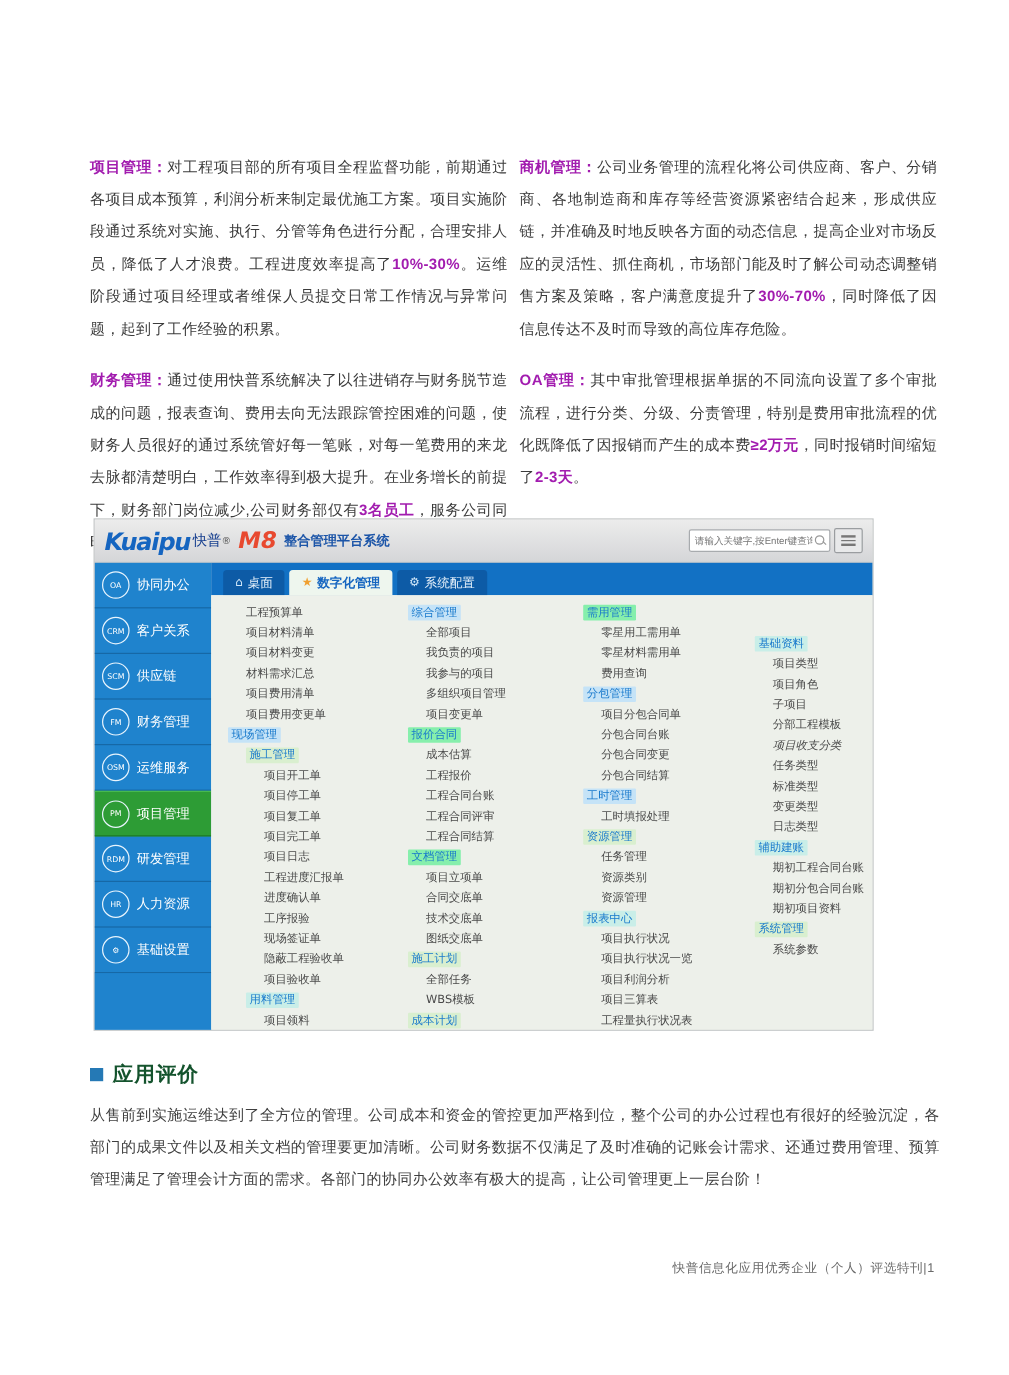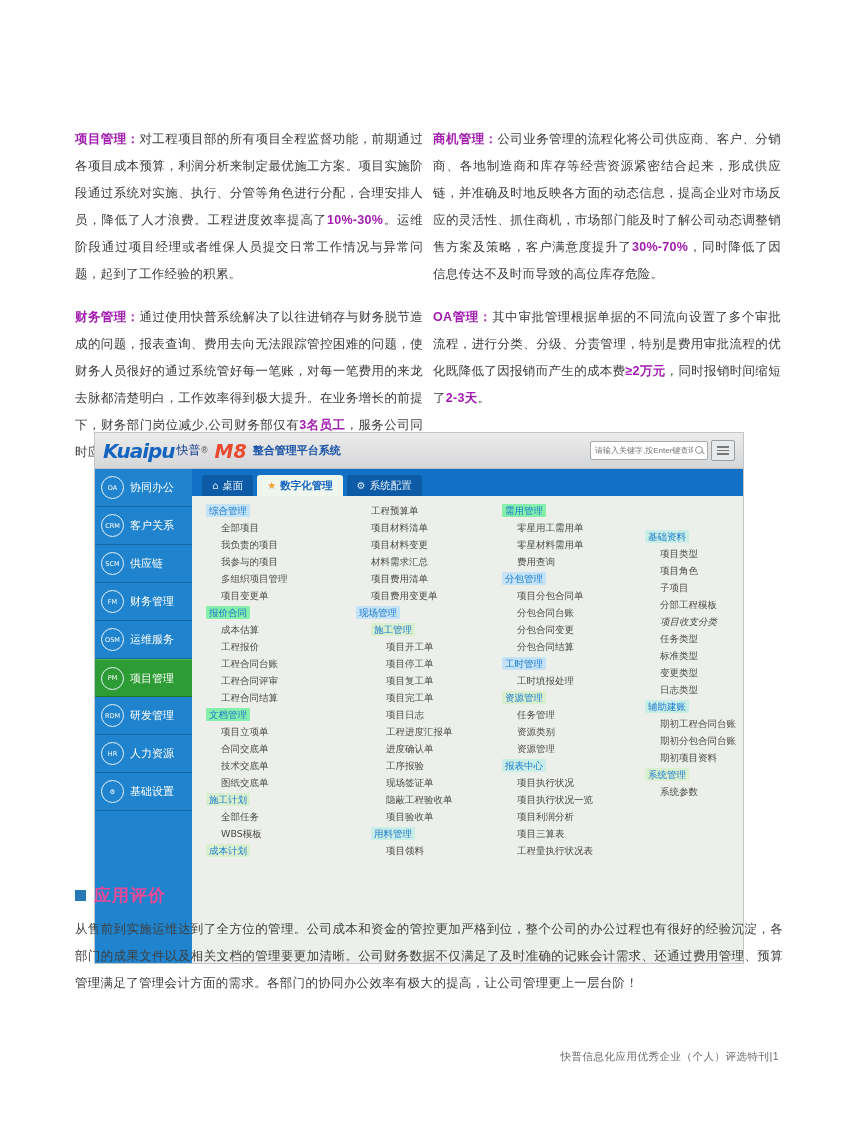--- a/index.html
+++ b/index.html
@@ -8,21 +8,21 @@
 
   
   .art-col{position:absolute;top:126px;width:348px;}
   #art-left{left:75px;}
   #art-right{left:433px;}
   .art-col p{margin:0 0 16px 0;font-size:12.5px;line-height:27px;color:#3b3b3b;
              text-align:justify;letter-spacing:.3px;}
   .art-col p b{color:#a21caf;}
 
   
-  #app{position:absolute;left:94px;top:432px;width:650px;height:532px;
+  #app{position:absolute;left:78px;top:432px;width:650px;height:427px;
        border:1px solid #c3c6c9;box-sizing:border-box;background:#edf0ea;
        display:flex;flex-direction:column;font-family:"DejaVu Sans",sans-serif;}
   #app-header{height:36px;flex:0 0 36px;background:linear-gradient(#ececec,#d5d6d8);
        display:flex;align-items:center;padding:0 8px;border-bottom:1px solid #bfc2c5;box-sizing:border-box;}
   .logo-en{font-size:20px;font-weight:bold;color:#1565c0;font-style:italic;letter-spacing:-1px;}
   .logo-cn{font-size:12px;font-weight:normal;color:#173f8f;margin-left:2px;}
   .logo-reg{font-size:8px;color:#555;vertical-align:super;}
   .logo-m8{font-size:19px;font-weight:bold;color:#e8492f;font-style:italic;margin-left:6px;}
   .logo-title{font-size:11px;font-weight:bold;color:#1c55a8;margin-left:6px;}
   #search-wrap{margin-left:auto;display:flex;align-items:center;}
@@ -71,21 +71,21 @@
        overflow:hidden;}
   .m-head span{display:inline-block;padding:0 3px;line-height:13px;border-radius:1px;}
   .hl-blue span{background:#c5e3f7;color:#1879cc;}
   .hl-pink span{background:#86efac;color:#1879cc;}
   .hl-green span{background:#d9efcf;color:#1879cc;}
   .hl-cyan span{background:#c9eee8;color:#1879cc;}
 
   
   #review-head{position:absolute;left:75px;top:884px;display:flex;align-items:center;}
   #review-square{width:11px;height:11px;background:#2579b5;margin-right:8px;}
-  #review-title{font-size:17px;font-weight:bold;color:#ec4899;letter-spacing:1px;}
+  #review-title{font-size:17px;font-weight:bold;color:#14532d;letter-spacing:1px;}
   #review-text{position:absolute;left:75px;top:916px;width:708px;font-size:12.5px;
        line-height:27px;color:#3f3f3f;text-align:justify;letter-spacing:.3px;}
 
   
   #footer{position:absolute;right:62px;top:1050px;font-size:10.5px;color:#6a6a6a;
        letter-spacing:.5px;}
 </style>
 </head>
 <body>
 
@@ -166,20 +166,43 @@
             <div class="tab active">
               <span class="tico">★</span>
               <span>数字化管理</span>
             </div>
             <div class="tab">
               <span class="tico">⚙</span>
               <span>系统配置</span>
             </div>
           </div>
         <div id="content">
+            <div class="menu-col">
+              <div class="m-row" style="padding-left: 19px;">工程预算单</div>
+              <div class="m-row" style="padding-left: 19px;">项目材料清单</div>
+              <div class="m-row" style="padding-left: 19px;">项目材料变更</div>
+              <div class="m-row" style="padding-left: 19px;">材料需求汇总</div>
+              <div class="m-row" style="padding-left: 19px;">项目费用清单</div>
+              <div class="m-row" style="padding-left: 19px;">项目费用变更单</div>
+              <div class="m-row m-head hl-blue" style="padding-left: 4px;"><span>现场管理</span></div>
+              <div class="m-row m-head hl-green" style="padding-left: 19px;"><span>施工管理</span></div>
+              <div class="m-row" style="padding-left: 34px;">项目开工单</div>
+              <div class="m-row" style="padding-left: 34px;">项目停工单</div>
+              <div class="m-row" style="padding-left: 34px;">项目复工单</div>
+              <div class="m-row" style="padding-left: 34px;">项目完工单</div>
+              <div class="m-row" style="padding-left: 34px;">项目日志</div>
+              <div class="m-row" style="padding-left: 34px;">工程进度汇报单</div>
+              <div class="m-row" style="padding-left: 34px;">进度确认单</div>
+              <div class="m-row" style="padding-left: 34px;">工序报验</div>
+              <div class="m-row" style="padding-left: 34px;">现场签证单</div>
+              <div class="m-row" style="padding-left: 34px;">隐蔽工程验收单</div>
+              <div class="m-row" style="padding-left: 34px;">项目验收单</div>
+              <div class="m-row m-head hl-cyan" style="padding-left: 19px;"><span>用料管理</span></div>
+              <div class="m-row" style="padding-left: 34px;">项目领料</div>
+            </div>
             <div class="menu-col">
               <div class="m-row m-head hl-blue" style="padding-left: 4px;"><span>综合管理</span></div>
               <div class="m-row" style="padding-left: 19px;">全部项目</div>
               <div class="m-row" style="padding-left: 19px;">我负责的项目</div>
               <div class="m-row" style="padding-left: 19px;">我参与的项目</div>
               <div class="m-row" style="padding-left: 19px;">多组织项目管理</div>
               <div class="m-row" style="padding-left: 19px;">项目变更单</div>
               <div class="m-row m-head hl-pink" style="padding-left: 4px;"><span>报价合同</span></div>
               <div class="m-row" style="padding-left: 19px;">成本估算</div>
               <div class="m-row" style="padding-left: 19px;">工程报价</div>
@@ -190,43 +213,20 @@
               <div class="m-row" style="padding-left: 19px;">项目立项单</div>
               <div class="m-row" style="padding-left: 19px;">合同交底单</div>
               <div class="m-row" style="padding-left: 19px;">技术交底单</div>
               <div class="m-row" style="padding-left: 19px;">图纸交底单</div>
               <div class="m-row m-head hl-green" style="padding-left: 4px;"><span>施工计划</span></div>
               <div class="m-row" style="padding-left: 19px;">全部任务</div>
               <div class="m-row" style="padding-left: 19px;">WBS模板</div>
               <div class="m-row m-head hl-green" style="padding-left: 4px;"><span>成本计划</span></div>
             </div>
             <div class="menu-col">
-              <div class="m-row" style="padding-left: 19px;">工程预算单</div>
-              <div class="m-row" style="padding-left: 19px;">项目材料清单</div>
-              <div class="m-row" style="padding-left: 19px;">项目材料变更</div>
-              <div class="m-row" style="padding-left: 19px;">材料需求汇总</div>
-              <div class="m-row" style="padding-left: 19px;">项目费用清单</div>
-              <div class="m-row" style="padding-left: 19px;">项目费用变更单</div>
-              <div class="m-row m-head hl-blue" style="padding-left: 4px;"><span>现场管理</span></div>
-              <div class="m-row m-head hl-green" style="padding-left: 19px;"><span>施工管理</span></div>
-              <div class="m-row" style="padding-left: 34px;">项目开工单</div>
-              <div class="m-row" style="padding-left: 34px;">项目停工单</div>
-              <div class="m-row" style="padding-left: 34px;">项目复工单</div>
-              <div class="m-row" style="padding-left: 34px;">项目完工单</div>
-              <div class="m-row" style="padding-left: 34px;">项目日志</div>
-              <div class="m-row" style="padding-left: 34px;">工程进度汇报单</div>
-              <div class="m-row" style="padding-left: 34px;">进度确认单</div>
-              <div class="m-row" style="padding-left: 34px;">工序报验</div>
-              <div class="m-row" style="padding-left: 34px;">现场签证单</div>
-              <div class="m-row" style="padding-left: 34px;">隐蔽工程验收单</div>
-              <div class="m-row" style="padding-left: 34px;">项目验收单</div>
-              <div class="m-row m-head hl-cyan" style="padding-left: 19px;"><span>用料管理</span></div>
-              <div class="m-row" style="padding-left: 34px;">项目领料</div>
-            </div>
-            <div class="menu-col">
               <div class="m-row m-head hl-pink" style="padding-left: 4px;"><span>需用管理</span></div>
               <div class="m-row" style="padding-left: 19px;">零星用工需用单</div>
               <div class="m-row" style="padding-left: 19px;">零星材料需用单</div>
               <div class="m-row" style="padding-left: 19px;">费用查询</div>
               <div class="m-row m-head hl-blue" style="padding-left: 4px;"><span>分包管理</span></div>
               <div class="m-row" style="padding-left: 19px;">项目分包合同单</div>
               <div class="m-row" style="padding-left: 19px;">分包合同台账</div>
               <div class="m-row" style="padding-left: 19px;">分包合同变更</div>
               <div class="m-row" style="padding-left: 19px;">分包合同结算</div>
               <div class="m-row m-head hl-blue" style="padding-left: 4px;"><span>工时管理</span></div>

